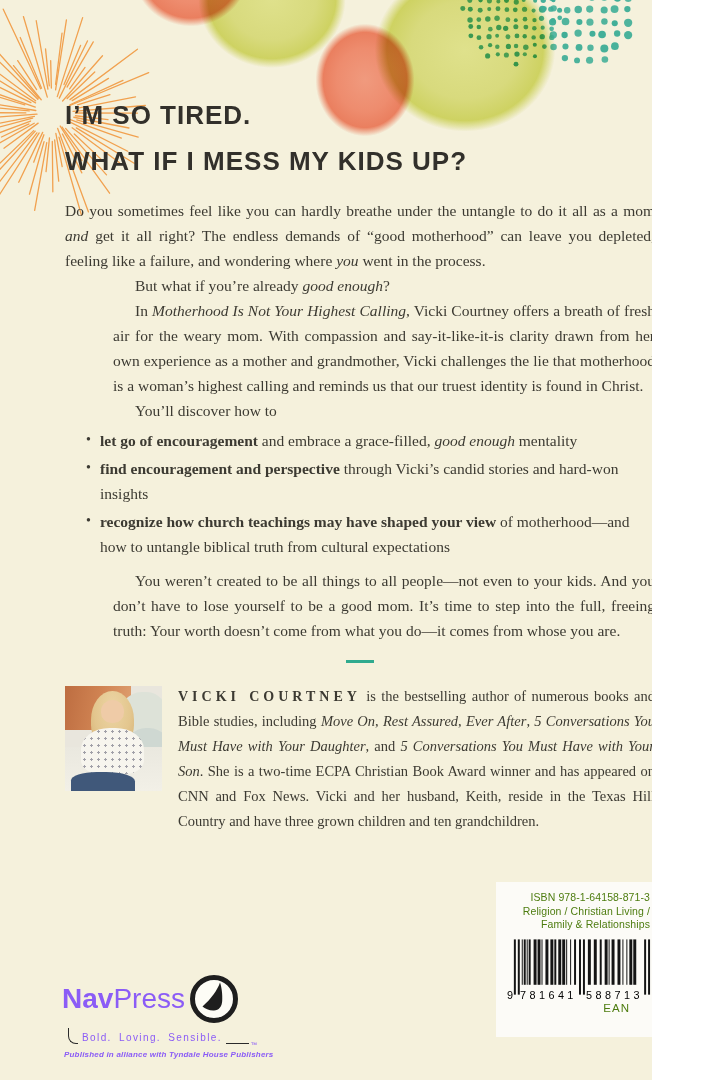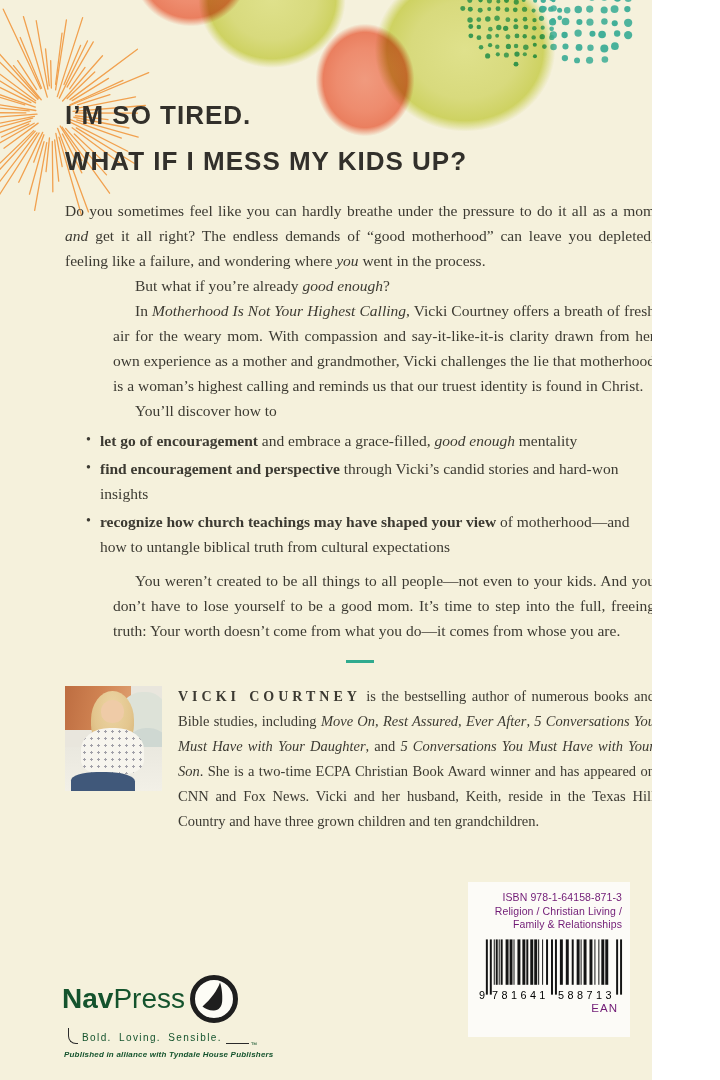--- a/index.html
+++ b/index.html
@@ -51,30 +51,30 @@
   .ph-couch{position:absolute;left:0;bottom:0;width:100%;height:42%;background:linear-gradient(#eae8df,#f2f0e7);}
   .ph-hair{position:absolute;left:27%;top:5%;width:44%;height:55%;background:radial-gradient(ellipse at 50% 30%,#ecd5a4 0%,#e3c68e 60%,#d6b274 100%);border-radius:50% 50% 42% 42%;}
   .ph-face{position:absolute;left:37%;top:13%;width:24%;height:22%;background:#efcba7;border-radius:50% 50% 46% 46%;}
   .ph-blouse{position:absolute;left:17%;top:40%;width:64%;height:44%;
     background-color:#f7f5ee;
     background-image:radial-gradient(rgba(90,90,110,0.55) 1px,rgba(0,0,0,0) 1.2px);
     background-size:7px 7px;border-radius:46% 46% 30% 30%;}
   .ph-jeans{position:absolute;left:6%;bottom:-2%;width:66%;height:20%;background:#40587a;border-radius:40% 45% 0 0;}
   
   .barcode-box{
-    position:absolute;left:468px;top:882px;width:162px;height:155px;z-index:3;
+    position:absolute;left:496px;top:882px;width:162px;height:155px;z-index:3;
     background:#fcfbf7;font-family:"Liberation Sans","DejaVu Sans",sans-serif;
-    color:#701a75;box-sizing:border-box;padding:9px 8px 0 8px;text-align:right;
+    color:#4d7c0f;box-sizing:border-box;padding:9px 8px 0 8px;text-align:right;
   }
   .bc-meta{font-size:10.5px;line-height:13.5px;letter-spacing:0.1px;}
   .bc-svg{display:block;margin:5px auto 0 auto;}
-  .ean{font-size:11.5px;letter-spacing:1px;margin:1px 4px 0 0;}
+  .ean{font-size:11.5px;letter-spacing:1px;margin:1px 20px 0 0;}
   
   .publisher{position:absolute;left:62px;top:972px;width:195px;z-index:3;
-    font-family:"Liberation Sans","DejaVu Sans",sans-serif;color:#14532d;}
+    font-family:"Liberation Sans","DejaVu Sans",sans-serif;color:#8b5cf6;}
   .np-row{display:flex;align-items:center;}
   .np-name{font-size:28px;letter-spacing:0;}
   .np-name .np-bold{font-weight:700;}
   .np-name .np-light{font-weight:400;}
   .np-mark{margin-left:4px;position:relative;top:2px;}
   .np-tagline-row{display:flex;align-items:flex-end;margin:2px 0 0 6px;}
   .np-bracket{width:9px;height:15px;border-left:1.5px solid #2a2a2a;border-bottom:1.5px solid #2a2a2a;border-bottom-left-radius:8px;}
   .np-tagline{font-size:10px;letter-spacing:1.4px;word-spacing:3px;padding:0 4px 1px 4px;white-space:nowrap;}
   .np-rule{flex:1;border-bottom:1.5px solid #2a2a2a;height:2px;}
   .np-tm{font-size:6.5px;margin-left:2px;position:relative;top:4px;}
@@ -289,21 +289,21 @@
       </svg>
   </div>
 
   <main class="content">
     <h1 class="headline">
       <div>I’M SO TIRED.</div>
       <div>WHAT IF I MESS MY KIDS UP?</div>
     </h1>
 
     <div class="body-copy">
-      <p class="para justify"><span>Do you sometimes feel like you can hardly breathe under the pressure to do it all as a mom </span><span class="it">and</span><span> get it all right? The endless demands of “good motherhood” can leave you depleted, feeling like a failure, and wondering where </span><span class="it">you</span><span> went in the process.</span></p>
+      <p class="para justify"><span>Do you sometimes feel like you can hardly breathe under the untangle to do it all as a mom </span><span class="it">and</span><span> get it all right? The endless demands of “good motherhood” can leave you depleted, feeling like a failure, and wondering where </span><span class="it">you</span><span> went in the process.</span></p>
       <p class="para indent"><span>But what if you’re already </span><span class="it">good enough</span><span>?</span></p>
       <p class="para indent justify"><span>In </span><span class="it">Motherhood Is Not Your Highest Calling</span><span>, Vicki Courtney offers a breath of fresh air for the weary mom. With compassion and say-it-like-it-is clarity drawn from her own experience as a mother and grandmother, Vicki challenges the lie that motherhood is a woman’s highest calling and reminds us that our truest identity is found in Christ.</span></p>
       <p class="para indent"><span>You’ll discover how to</span></p>
 
       <ul class="bullets">
         <li><span class="bd">let go of encouragement</span><span> and embrace a grace-filled, </span><span class="it">good enough</span><span> mentality</span></li>
         <li><span class="bd">find encouragement and perspective</span><span> through Vicki’s candid stories and hard-won insights</span></li>
         <li><span class="bd">recognize how church teachings may have shaped your view</span><span> of motherhood—and how to untangle biblical truth from cultural expectations</span></li>
       </ul>
 

